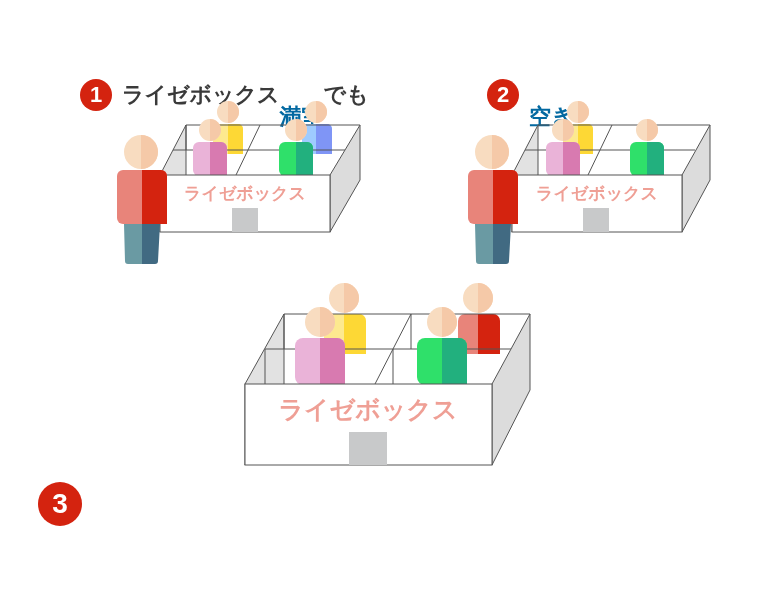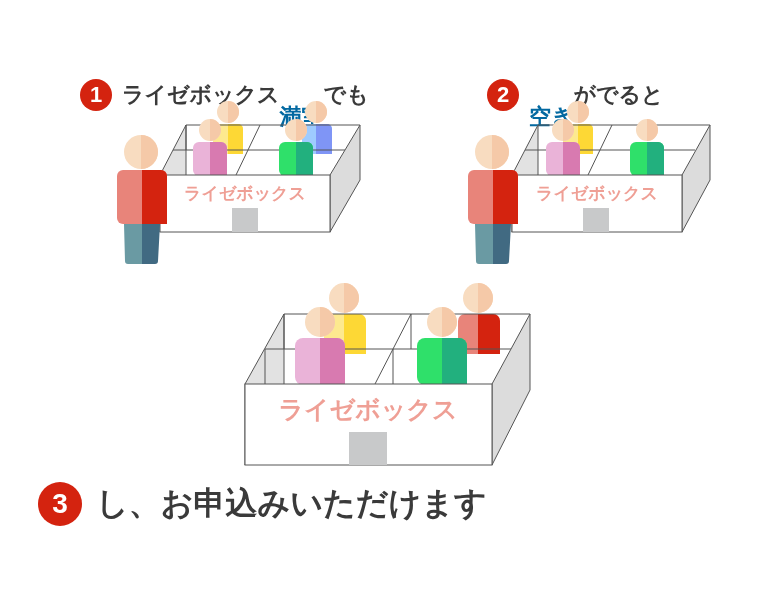--- a/index.html
+++ b/index.html
@@ -23,27 +23,25 @@
   <span class="step-num">1</span>
   <span>ライゼボックス</span>
     <span class="red">満室</span>
     <span>でも</span>
 </div>
 
 <div class="step-title t2">
   <span class="step-num">2</span>
   <span></span>
     <span class="red">空き</span>
-    <span>がでると</span>
 </div>
 
 <div class="step-title t3">
   <span class="step-num">3</span>
   <span></span>
-    <span>し、お申込みいただけます</span>
 </div>
 
 <svg width="768" height="589" viewBox="0 0 768 589">
   <defs>
     
   </defs>
 
   <g>
 
     <g>

